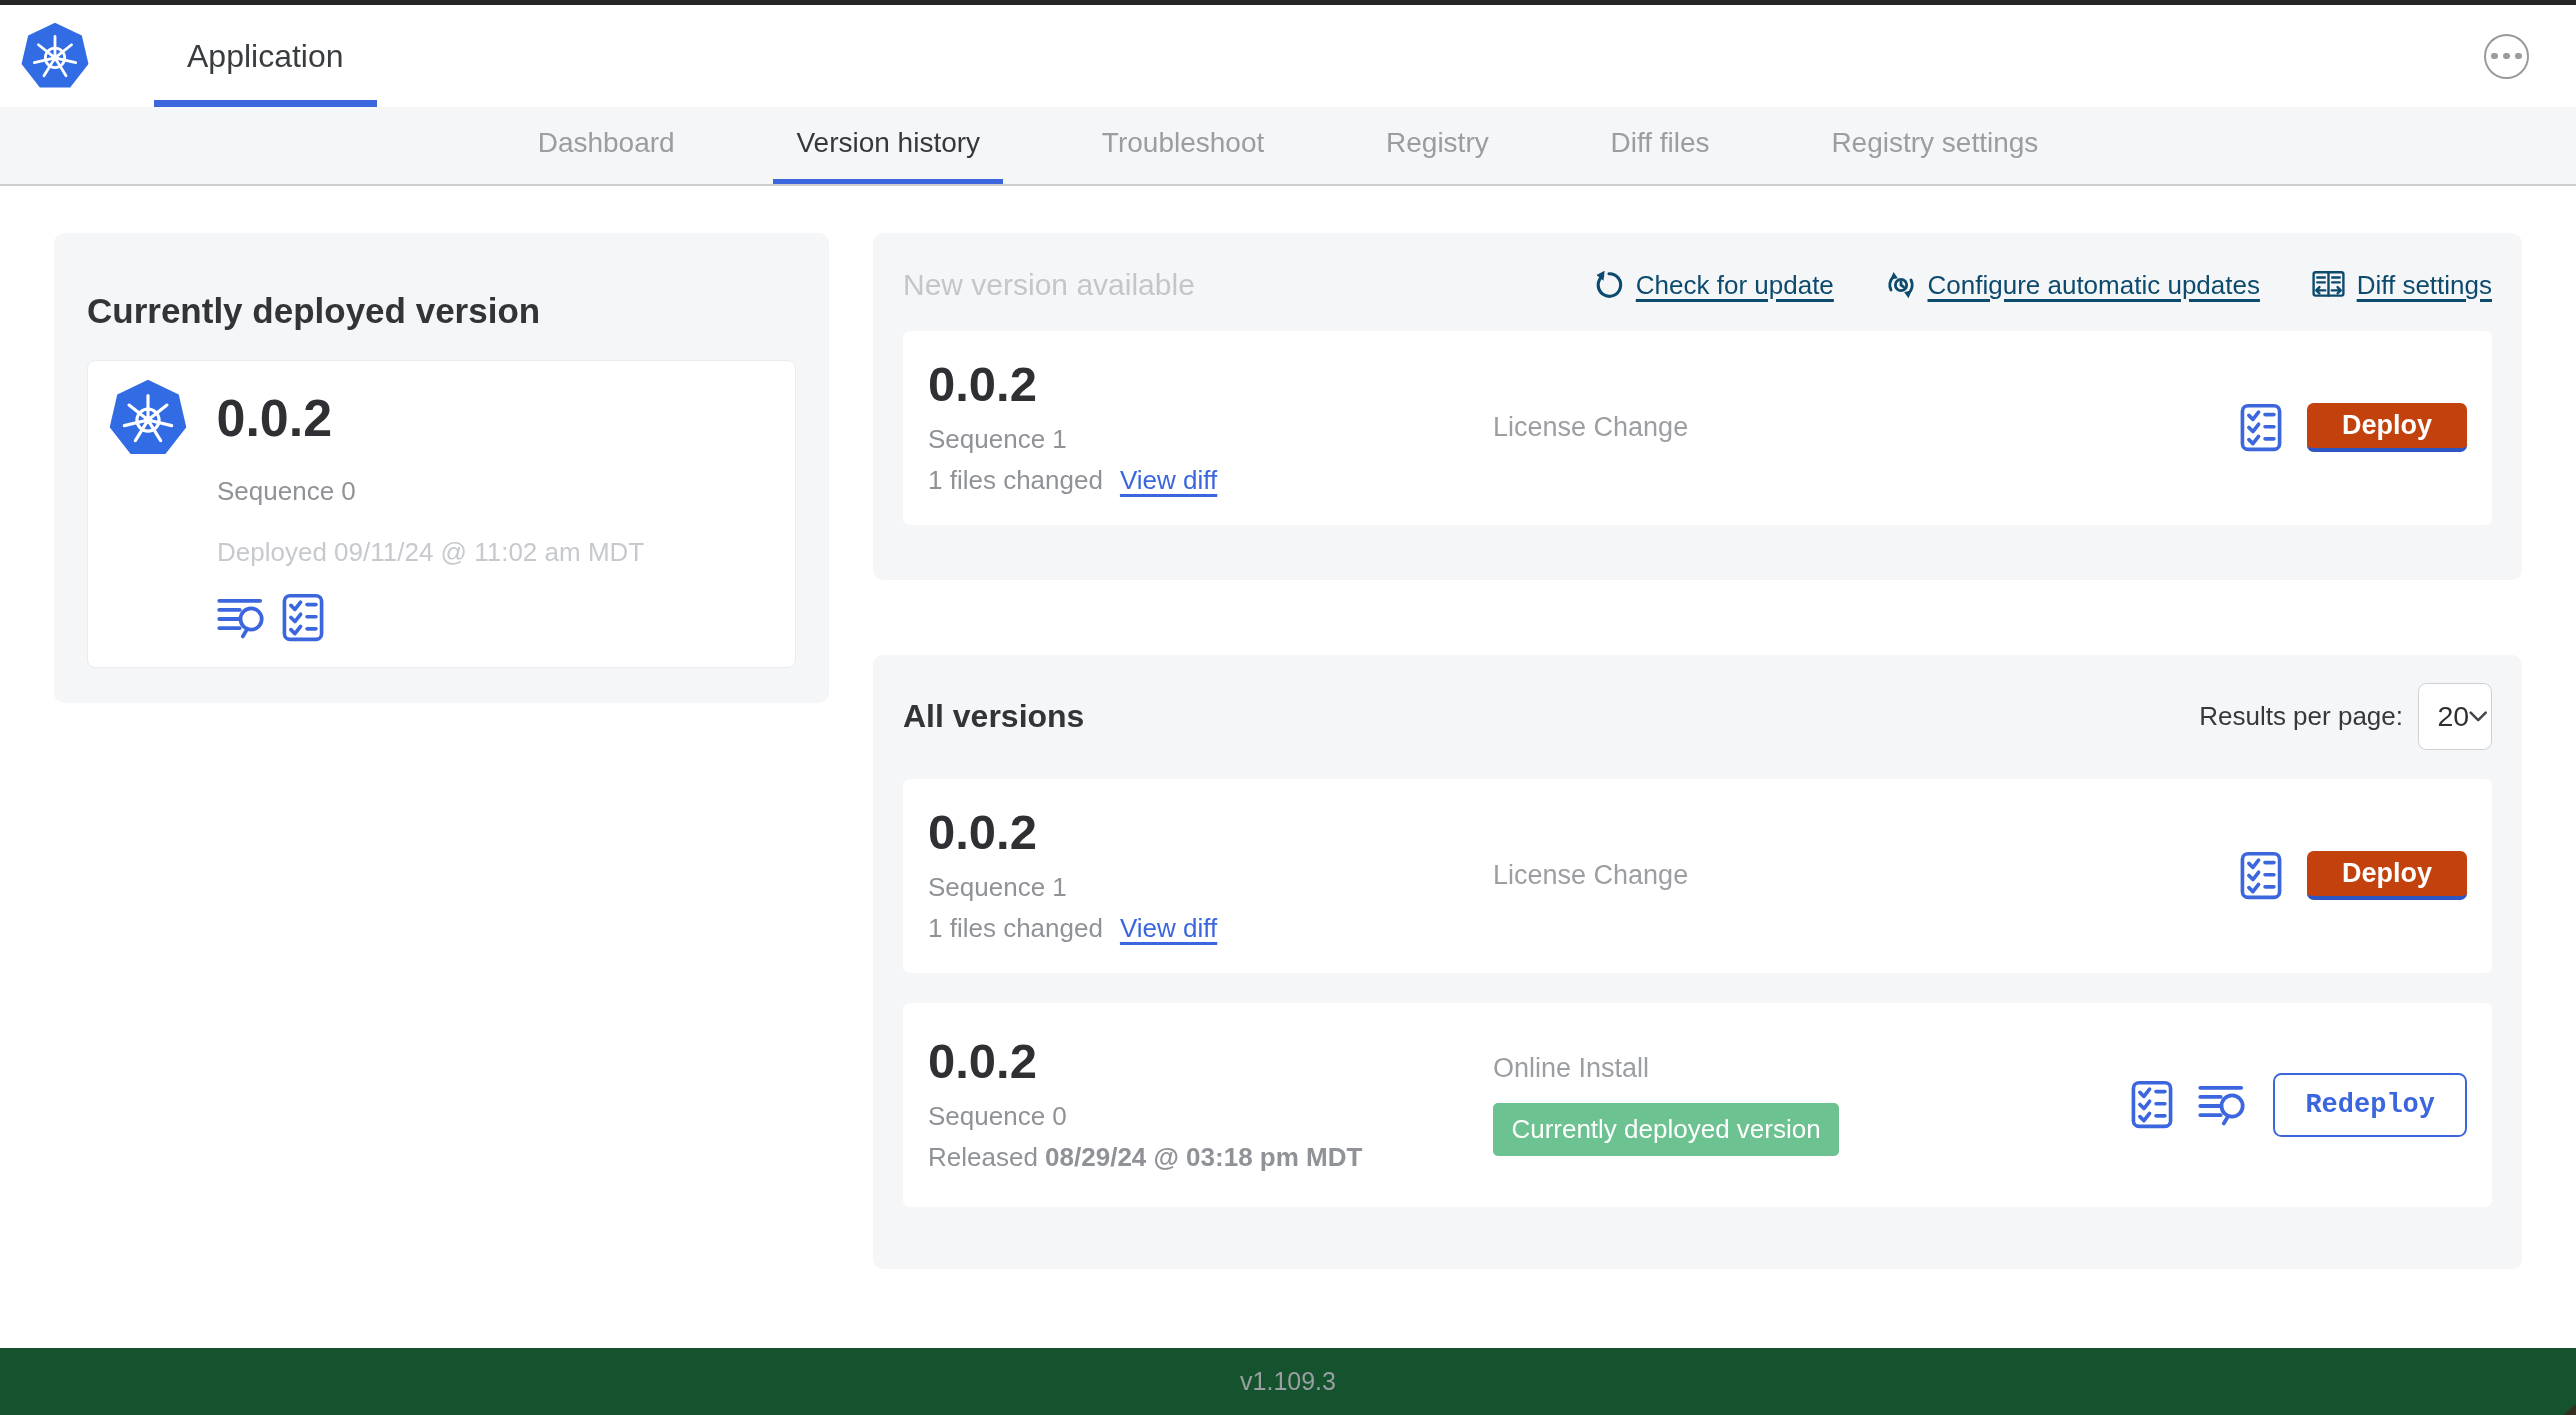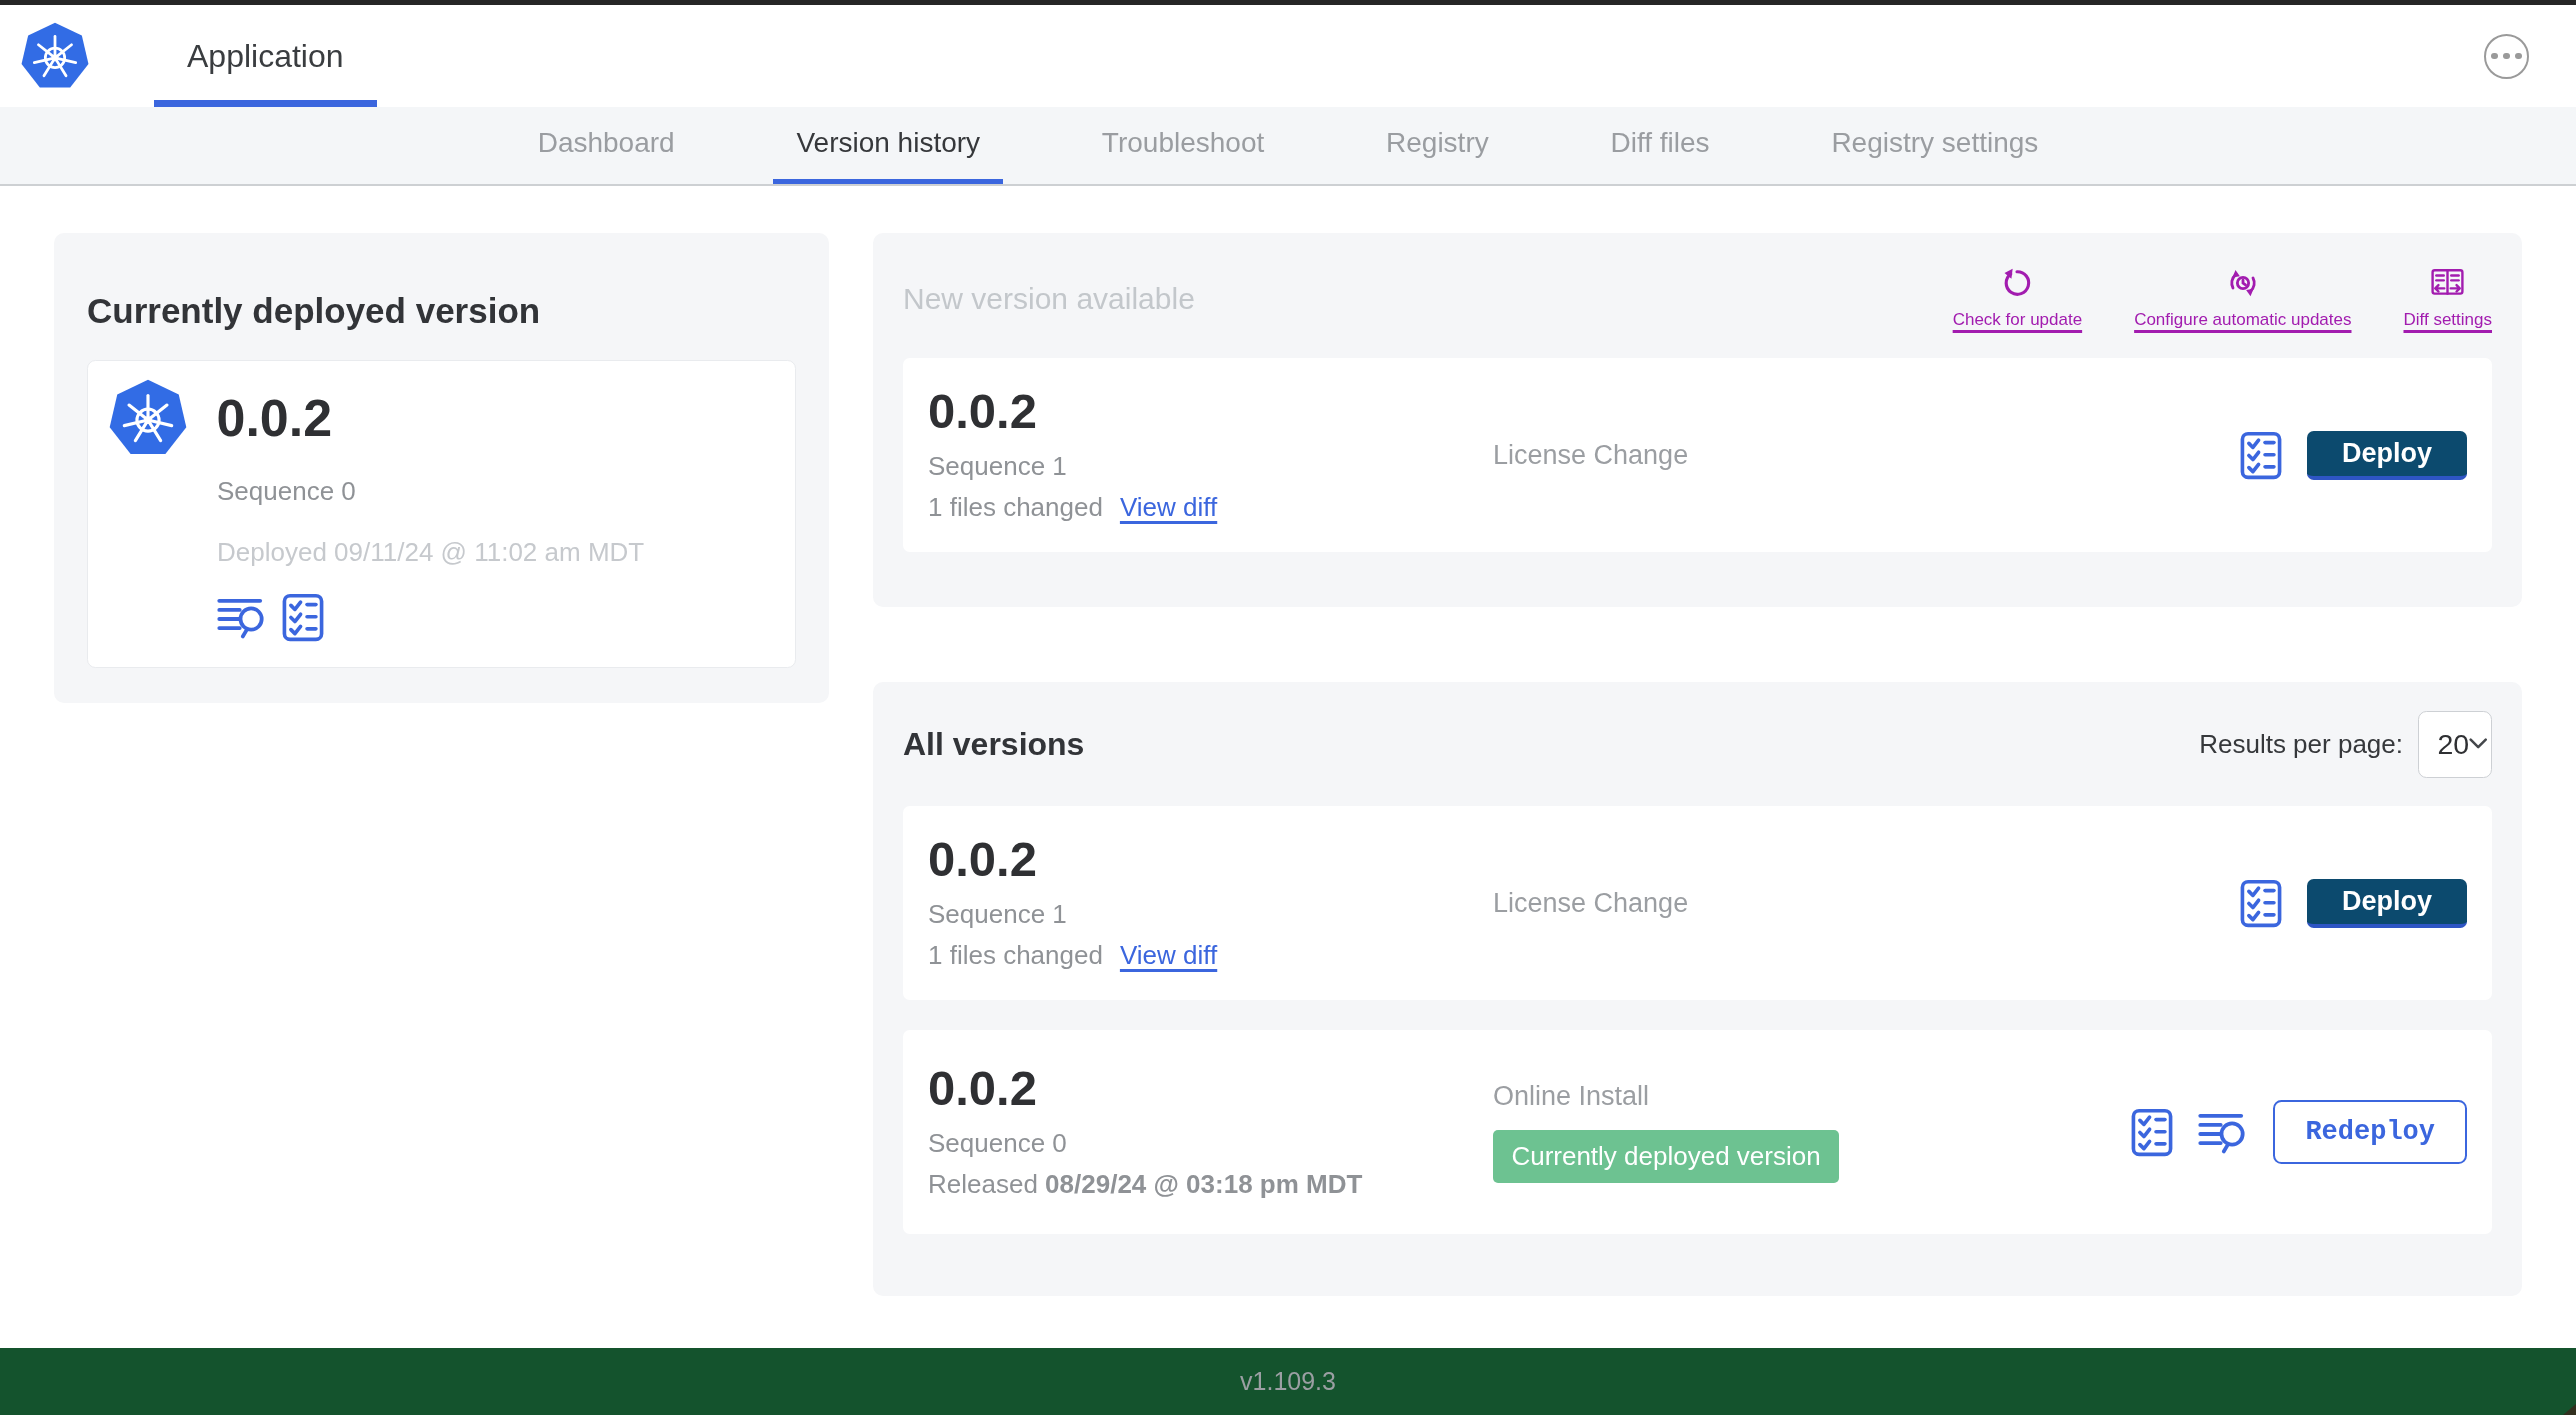--- a/index.html
+++ b/index.html
@@ -37,32 +37,32 @@
   .cv-seq { margin-top:18.4px; font-size:26px; color:#8f9296; }
   .cv-deployed { margin-top:30px; font-size:26px; color:#c6c9cd; }
   .cv-icons { margin-top:25px; display:flex; align-items:center; gap:15px; color:#3b66de; }
   .icon-btn { background:none; border:none; padding:0; color:#3b66de; cursor:pointer; display:inline-flex; }
   
   .right-col { flex:1; display:flex; flex-direction:column; }
   .nv-panel { padding:35px 30px 55px 30px; }
   .nv-head { display:flex; align-items:center; }
   .nv-title { font-size:30px; color:#c3c7cb; }
   .nv-links { margin-left:auto; display:flex; align-items:center; gap:52px; }
-  .action-link { display:flex; align-items:center; gap:11.7px; color:#a21caf; font-size:17px; text-decoration:none; cursor:pointer;flex-direction:column; }
+  .action-link { display:flex; align-items:center; gap:11.7px; color:#0c4a6e; font-size:26px; text-decoration:none; cursor:pointer; }
   .action-link .label { text-decoration:underline; text-decoration-thickness:2.5px; text-underline-offset:5px; }
   
   .version-card { margin-top:28.5px; background:#fff; border-radius:6.7px; padding:0 25px; min-height:194px; display:flex; align-items:center; }
   .vr-left { width:565px; }
   .vr-version { font-size:49px; font-weight:bold; color:#2f3033; line-height:1; }
   .vr-seq { margin-top:15px; font-size:26px; color:#8f9296; }
   .vr-files { margin-top:10px; font-size:26px; color:#8f9296; display:flex; gap:17px; align-items:baseline; }
   .view-diff { color:#3b66de; text-decoration:underline; text-decoration-thickness:2.5px; text-underline-offset:5px; cursor:pointer; }
   .vr-mid { flex:1; display:flex; flex-direction:column; justify-content:center; gap:18.4px; font-size:27px; color:#9b9ea2; }
   .vr-actions { margin-left:auto; display:flex; align-items:center; gap:25px; color:#3b66de; }
-  .btn-primary { background:#0c4a6e; color:#fff; font-weight:bold; font-size:27px; border:none;
+  .btn-primary { background:#c2410c; color:#fff; font-weight:bold; font-size:27px; border:none;
     border-bottom:4.2px solid #2e55c4; border-radius:6.7px; padding:7px 35px; cursor:pointer; font-family:inherit; }
   .btn-outline { background:#fff; color:#3b66de; font-weight:bold; font-size:27px; border:2.5px solid #3b66de;
     border-radius:8.4px; padding:15px 30px; cursor:pointer; font-family:Liberation Mono, monospace; }
   .badge { display:inline-flex; width:fit-content; background:#6dc291; color:#fff; font-size:26px; padding:11px 18.4px; border-radius:5px; }
   .released b { font-weight:bold; }
   
   .av-panel { margin-top:75px; padding:28.5px 30px 62px 30px; }
   .av-head { display:flex; align-items:center; }
   .av-title { font-size:32px; font-weight:bold; color:#323438; }
   .per-page { margin-left:auto; display:flex; align-items:center; gap:15px; font-size:26px; color:#36383b; }

